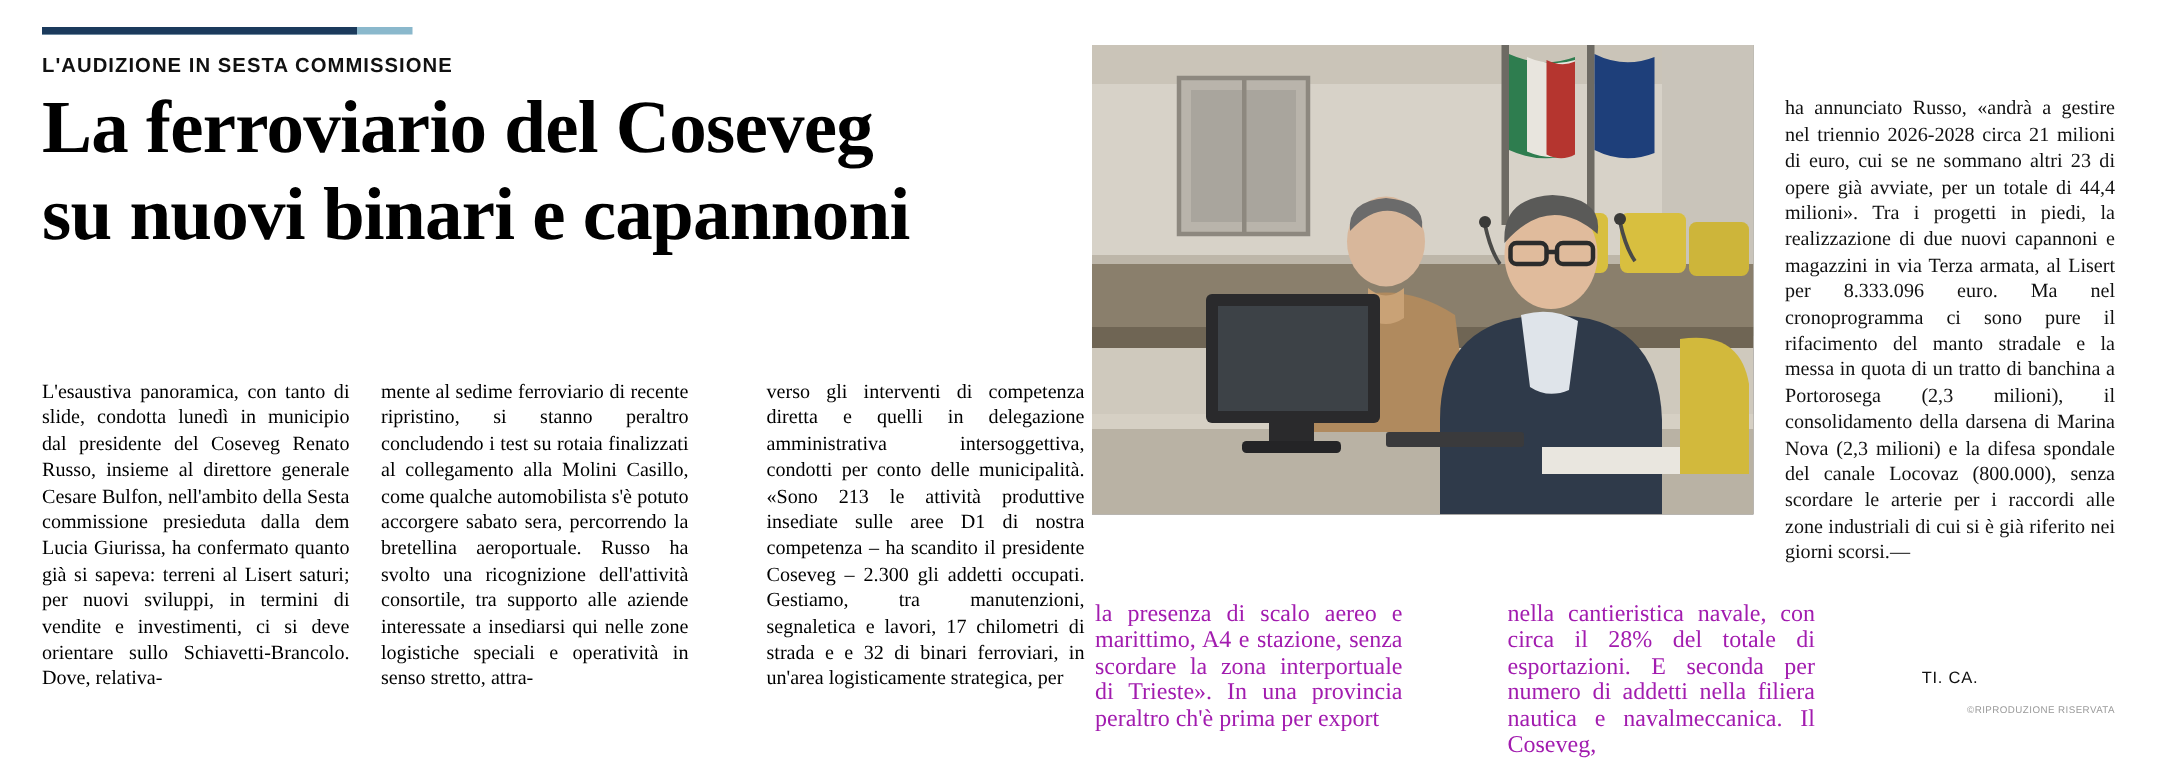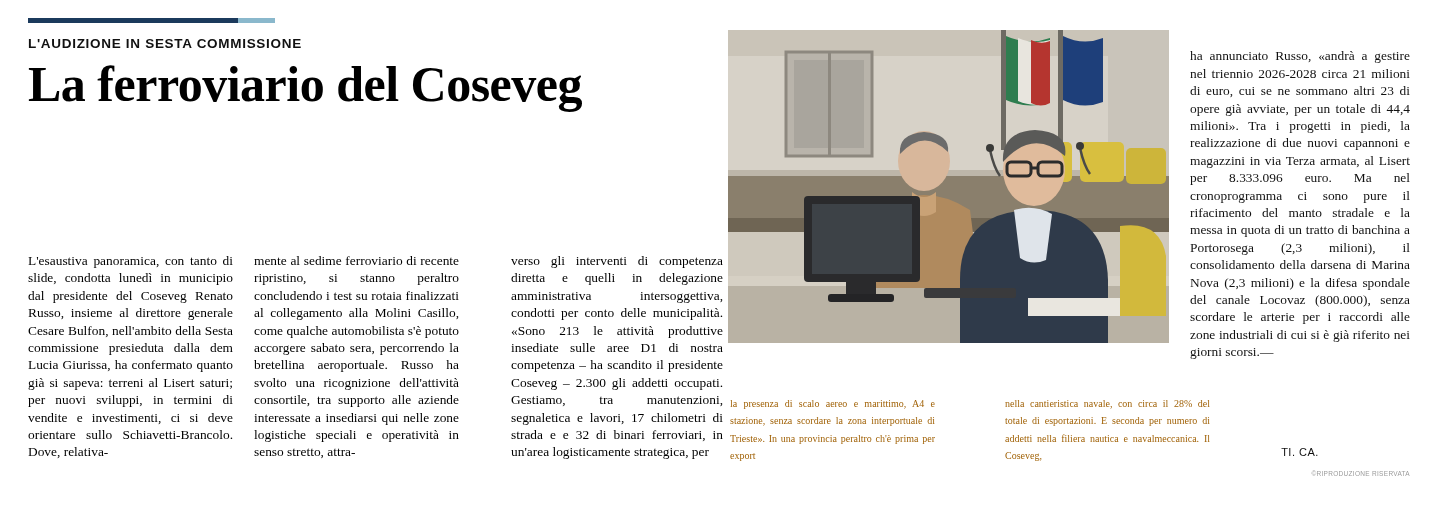--- a/index.html
+++ b/index.html
@@ -83,34 +83,34 @@
   .col p { margin: 0; }
 
   #col1 { left: 28px;  width: 205px; }
   #col2 { left: 254px; width: 205px; }
   #col3 { left: 511px; width: 212px; }
 
   
   .col-low {
     position: absolute;
     top: 385px;
-    font-size: 10px;
+    font-size: 16px;
     line-height: 17.4px;
     text-align: justify;
     hyphens: auto;
-    color: #a16207;
+    color: #a21caf;
   }
   #col4 { left: 730px; width: 205px; }
   #col5 { left: 962px; width: 205px; margin-left: 43px; }
 
   
   #col6 {
     position: absolute;
     left: 1190px;
-    top: 34px;
+    top: 50px;
     width: 220px;
     font-size: 13.4px;
     line-height: 17.4px;
     text-align: justify;
     hyphens: auto;
     color: #111111;
   }
   .byline-right {
     position: absolute;
     left: 1190px;
@@ -170,20 +170,21 @@
 
 <div class="page">
 
   <div class="top-rule-light"></div>
   <div class="top-rule-dark"></div>
 
   <div class="kicker">L'AUDIZIONE IN SESTA COMMISSIONE</div>
 
   <div class="headline">
     <span class="l1">La ferroviario del Coseveg</span>
+    <span class="l2">su nuovi binari e capannoni</span>
   </div>
 
   <div class="col" id="col1">
     <p>L'esaustiva panoramica, con tanto di slide, condotta lunedì in municipio dal presidente del Coseveg Renato Russo, insieme al direttore generale Cesare Bulfon, nell'ambito della Sesta commissione presieduta dalla dem Lucia Giurissa, ha confermato quanto già si sapeva: terreni al Lisert saturi; per nuovi sviluppi, in termini di vendite e investimenti, ci si deve orientare sullo Schiavetti-Brancolo. Dove, relativa-</p>
   </div>
   <div class="col" id="col2">
     <p>mente al sedime ferroviario di recente ripristino, si stanno peraltro concludendo i test su rotaia finalizzati al collegamento alla Molini Casillo, come qualche automobilista s'è potuto accorgere sabato sera, percorrendo la bretellina aeroportuale. Russo ha svolto una ricognizione dell'attività consortile, tra supporto alle aziende interessate a insediarsi qui nelle zone logistiche speciali e operatività in senso stretto, attra-</p>
   </div>
   <div class="col" id="col3">
     <p>verso gli interventi di competenza diretta e quelli in delegazione amministrativa intersoggettiva, condotti per conto delle municipalità. «Sono 213 le attività produttive insediate sulle aree D1 di nostra competenza – ha scandito il presidente Coseveg – 2.300 gli addetti occupati. Gestiamo, tra manutenzioni, segnaletica e lavori, 17 chilometri di strada e e 32 di binari ferroviari, in un'area logisticamente strategica, per</p>

